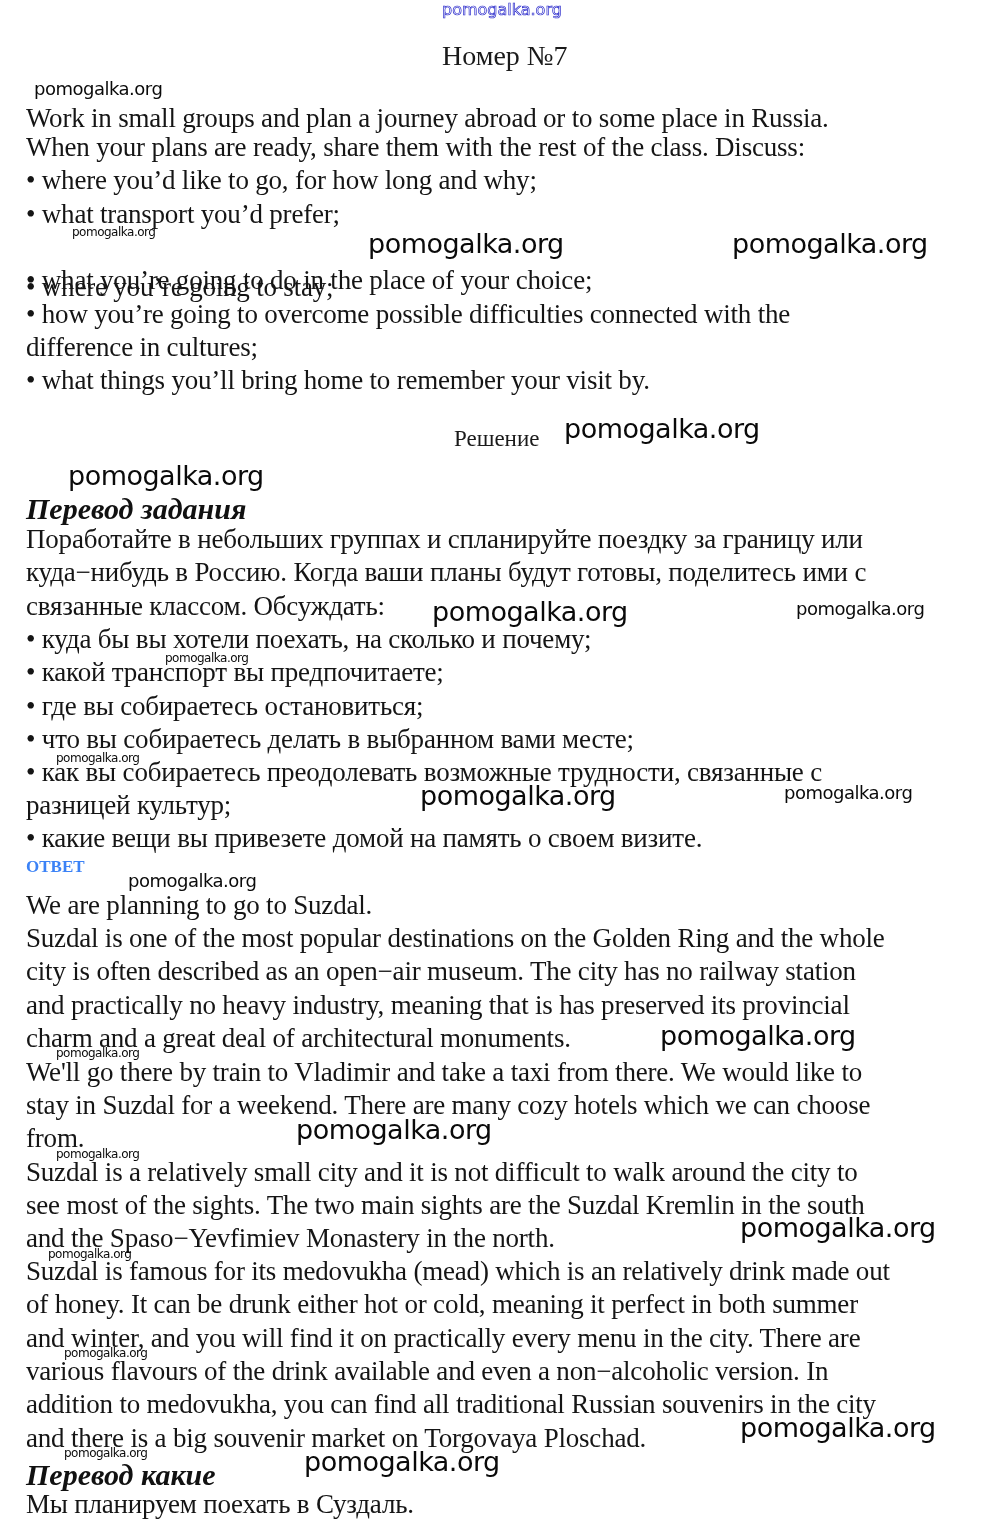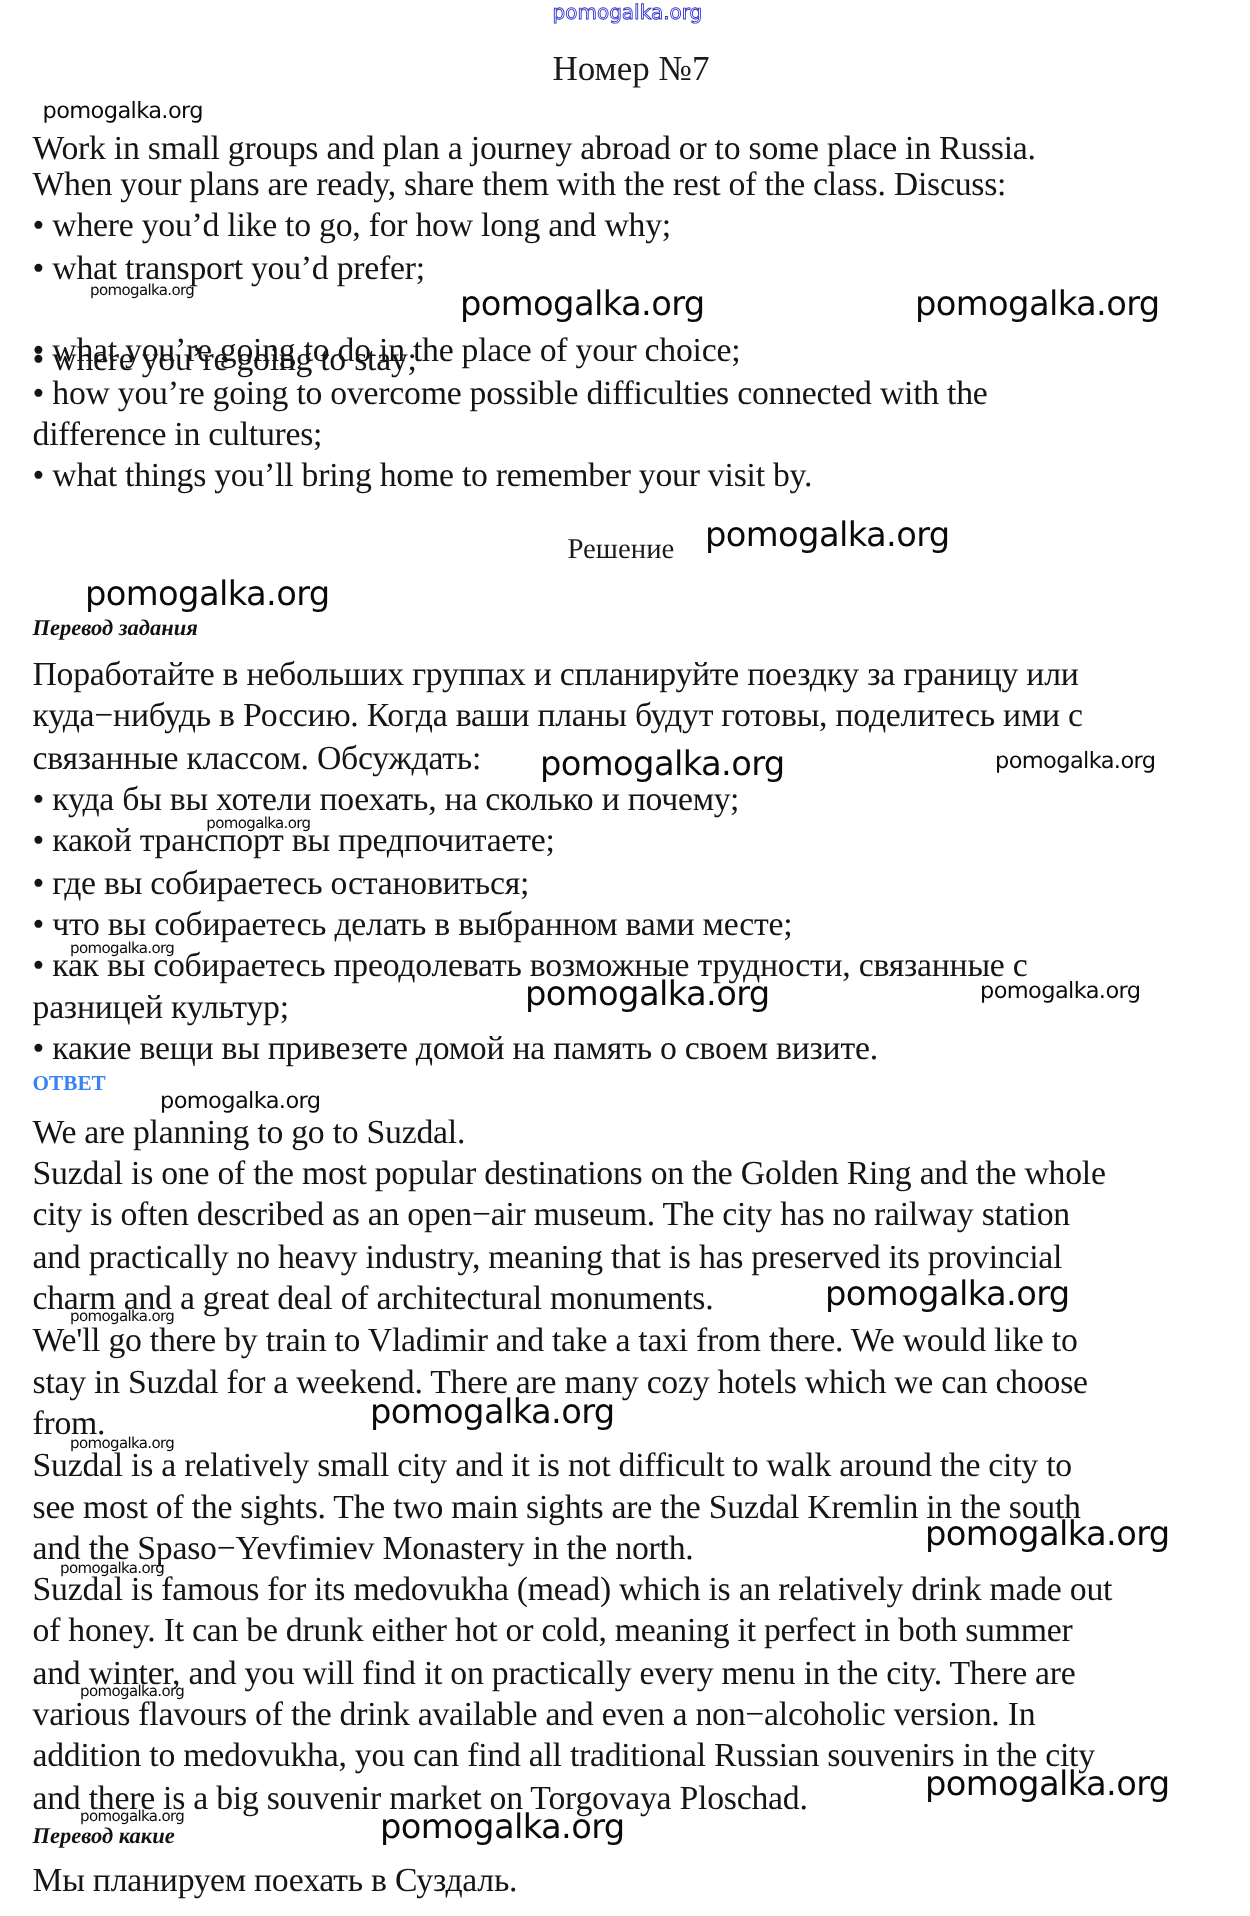--- a/index.html
+++ b/index.html
@@ -27,21 +27,21 @@
     .center {
       position: absolute;
       font-family: "Liberation Serif", "DejaVu Serif", serif;
       white-space: nowrap;
       color: #1a1a1a;
     }
     .heading-italic {
       position: absolute;
       left: 26px;
       font-family: "Liberation Serif", "DejaVu Serif", serif;
-      font-size: 18px;
+      font-size: 30px;
       font-style: italic;
       font-weight: bold;
       white-space: nowrap;
       color: #111;
     }
     .heading-bold {
       position: absolute;
       left: 26px;
       font-family: "Liberation Serif", "DejaVu Serif", serif;
       font-size: 17px;

